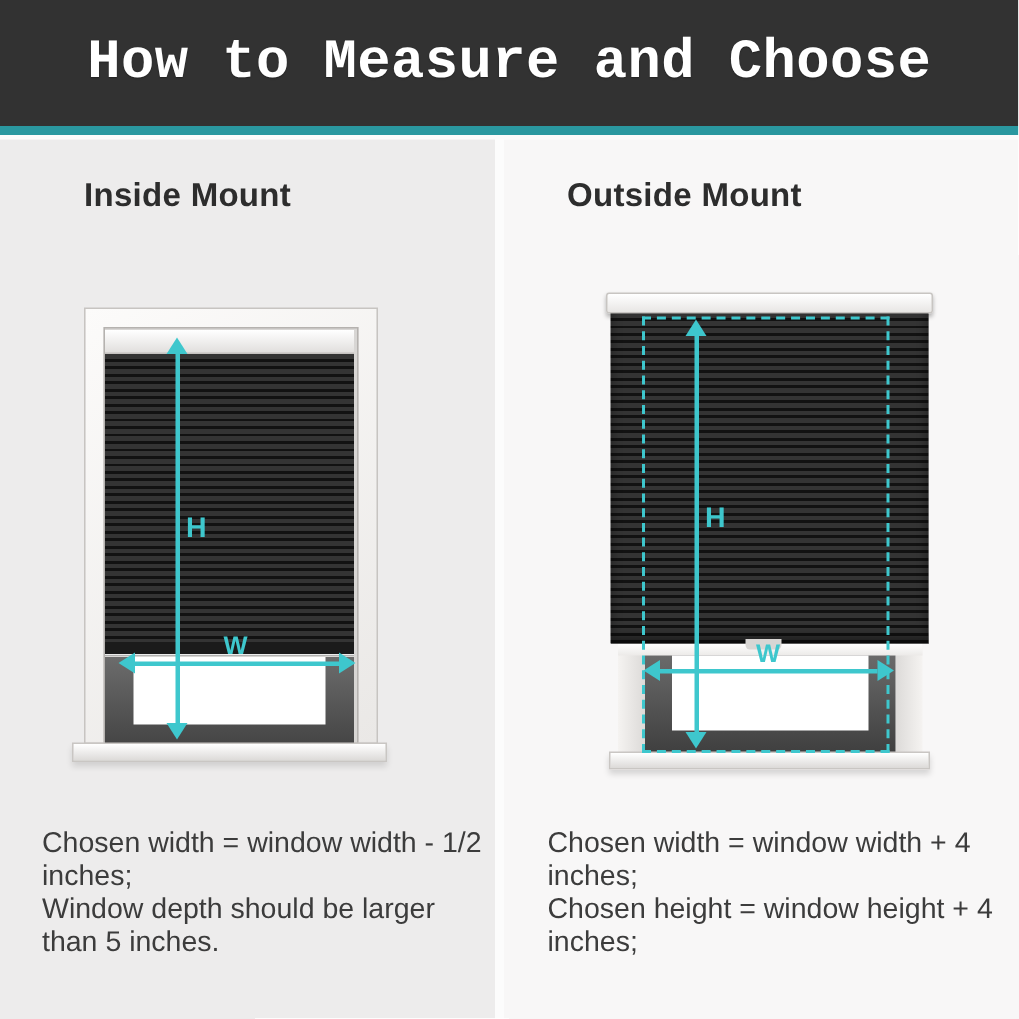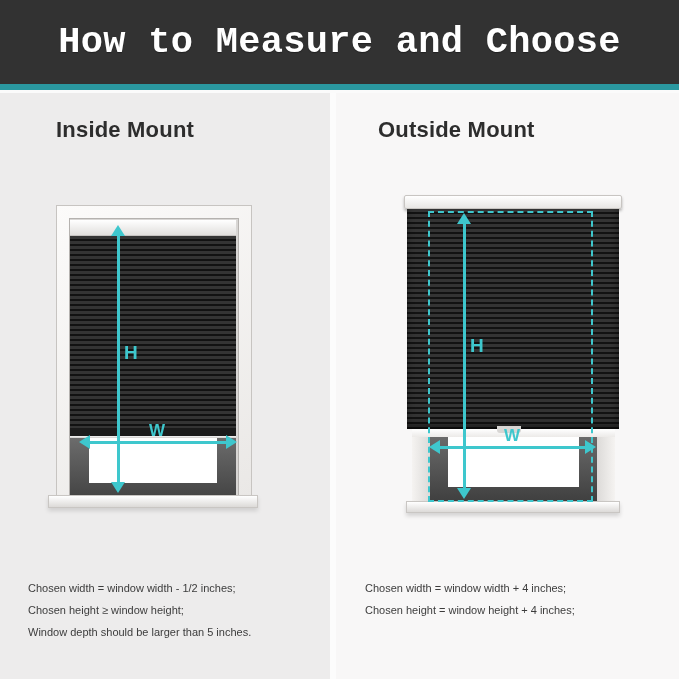--- a/index.html
+++ b/index.html
@@ -105,21 +105,21 @@
   .rw-tri-down { left:457px; top:488px; border-left:7px solid transparent; border-right:7px solid transparent; border-top:11px solid #3ec7cd; }
   .rw-hlabel { left:470px; top:335px; font-size:19px; }
   .rw-wline { position:absolute; left:436px; top:446px; width:149px; height:3px; }
   .rw-tri-left  { left:429px; top:440px; border-top:7px solid transparent; border-bottom:7px solid transparent; border-right:11px solid #3ec7cd; }
   .rw-tri-right { left:585px; top:440px; border-top:7px solid transparent; border-bottom:7px solid transparent; border-left:11px solid #3ec7cd; }
   .rw-wlabel { left:504px; top:426px; font-size:17px; }
 
   
   .notes {
     position:absolute; top:552px;
-    font-size:11px; line-height:22px; color:#3c3c3c;margin-top:25px;
+    font-size:19px; line-height:22px; color:#3c3c3c;
   }
   .notes-left  { left:28px;  width:300px; }
   .notes-right { left:365px; width:330px; }
 </style>
 </head>
 <body>
 
 <div class="canvas">
 
   <div class="header">
@@ -168,21 +168,20 @@
   <div class="tri rw-tri-left"></div>
   <div class="tri rw-tri-right"></div>
   <div class="rw-vline cyan"></div>
   <div class="tri rw-tri-up"></div>
   <div class="tri rw-tri-down"></div>
   <div class="mlabel rw-hlabel">H</div>
   <div class="mlabel rw-wlabel">W</div>
 
   <div class="notes notes-left">
     <div>Chosen width = window width - 1/2 inches;</div>
-    <div>Chosen height ≥ window height;</div>
     <div>Window depth should be larger than 5 inches.</div>
   </div>
   <div class="notes notes-right">
     <div>Chosen width = window width + 4 inches;</div>
     <div>Chosen height = window height + 4 inches;</div>
   </div>
 
 </div>
 
 </body></html>

